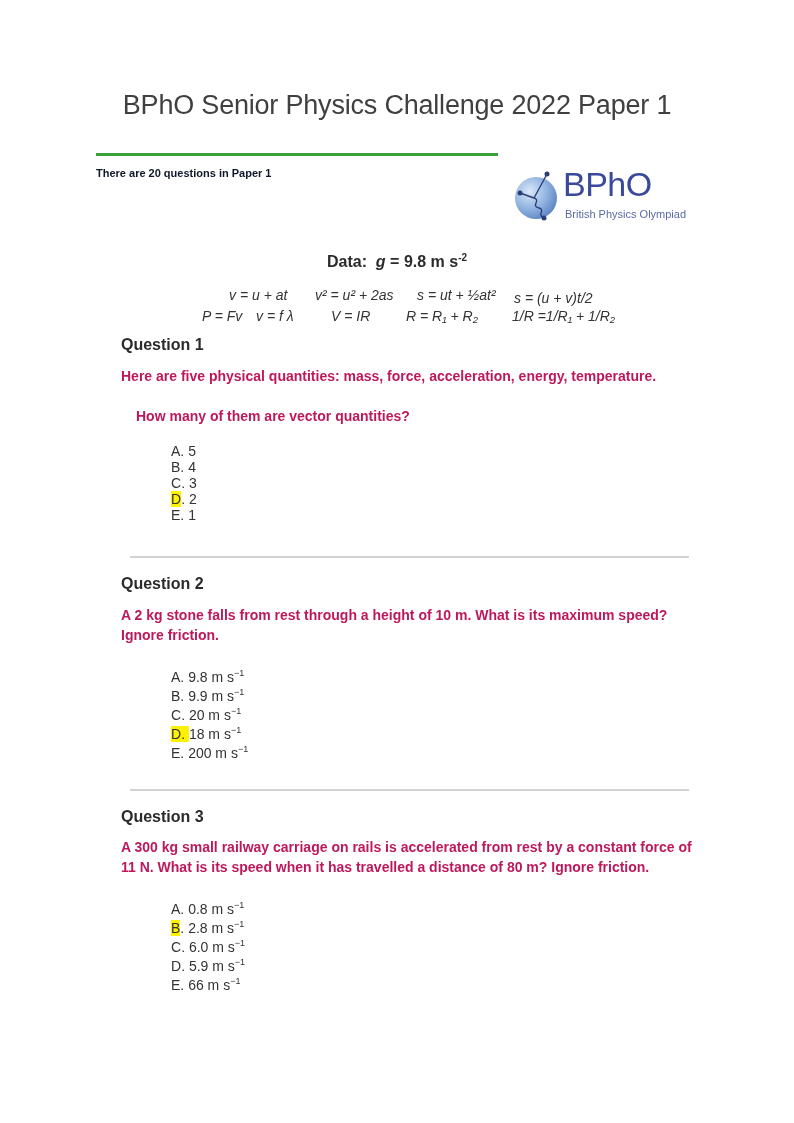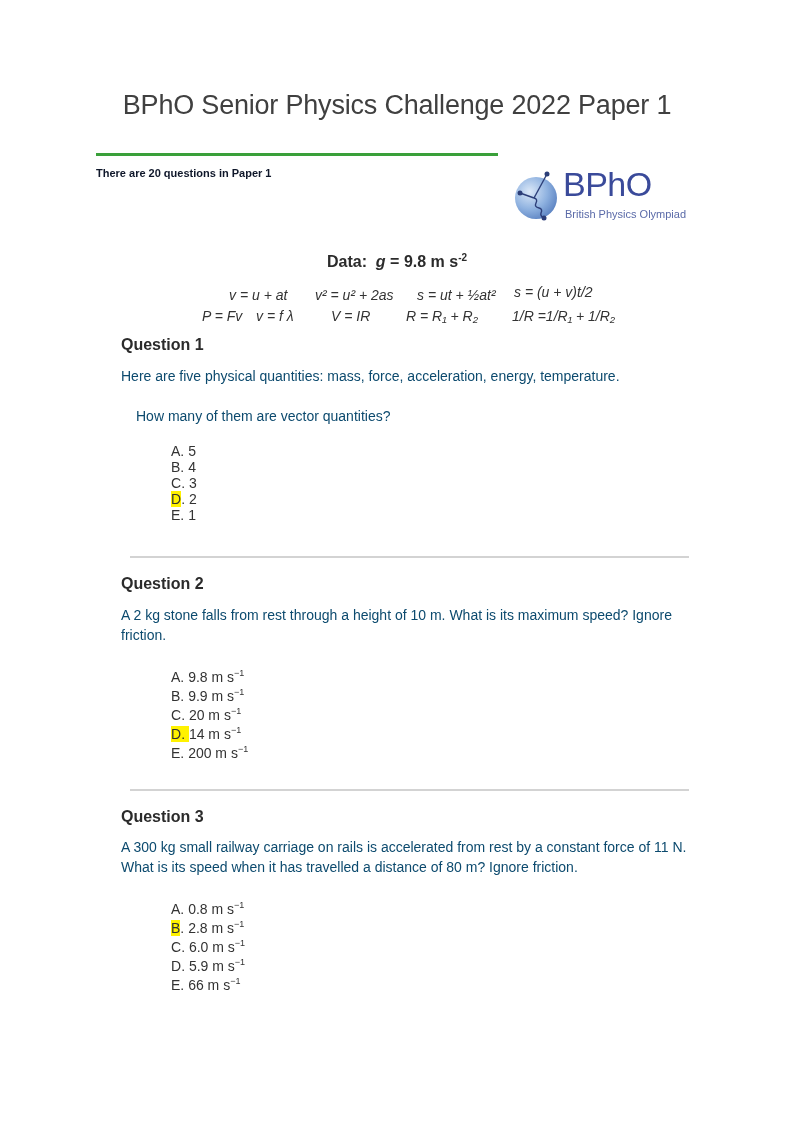--- a/index.html
+++ b/index.html
@@ -13,21 +13,21 @@
 
     .logo { left: 514px; top: 168px; width: 190px; height: 56px; }
     .logo-text { position: absolute; left: 49px; top: -3px; font-size: 34px; color: #3a4a9a; letter-spacing: -0.5px; }
     .logo-sub { position: absolute; left: 51px; top: 40px; font-size: 11px; color: #5a6aa8; white-space: nowrap; }
 
     .data-line { left: 0; width: 794px; top: 252px; text-align: center; font-size: 16px; font-weight: bold; color: #2b2b2b; }
     .data-line sup { font-size: 10px; }
     .eq { position: absolute; font-size: 14px; font-style: italic; color: #333; white-space: nowrap; }
 
     .qhead { font-size: 16px; font-weight: bold; color: #2b2b2b; }
-    .qtext { font-size: 14px; color: #0c4a6e; line-height: 20px; width: 580px; }
+    .qtext { font-size: 14px; color: #be185d; line-height: 20px; width: 580px; font-weight: bold; }
     .opts { font-size: 14px; color: #333; }
     .opt { height: 16px; line-height: 16px; white-space: nowrap; }
     .opt sup { font-size: 9px; }
     .hl { background: #fff200; }
     .grey-rule { left: 130px; width: 559px; height: 2px; background: #d3d3d3; }
   </style>
 </head>
 <body>
 
 <div class="abs title">BPhO Senior Physics Challenge 2022 Paper 1</div>
@@ -55,21 +55,21 @@
   <span class="logo-sub">British Physics Olympiad</span>
 </div>
 
 <div class="abs data-line">
   <span>Data:</span>&nbsp;&nbsp;<i>g</i><span> = 9.8 m s</span><sup>-2</sup>
 </div>
 
 <div class="eq" style="left:229px;top:287px;">v = u + at</div>
 <div class="eq" style="left:315px;top:287px;">v² = u² + 2as</div>
 <div class="eq" style="left:417px;top:287px;">s = ut + ½at²</div>
-<div class="eq" style="left:514px;top:284px;">s = (u + v)t/2</div>
+<div class="eq" style="left:514px;top:290px;">s = (u + v)t/2</div>
 <div class="eq" style="left:202px;top:308px;">P = Fv</div>
 <div class="eq" style="left:256px;top:308px;">v = f λ</div>
 <div class="eq" style="left:331px;top:308px;">V = IR</div>
 <div class="eq" style="left:406px;top:308px;">R = R₁ + R₂</div>
 <div class="eq" style="left:512px;top:308px;">1/R =1/R₁ + 1/R₂</div>
 
 <div class="abs qhead" style="left:121px;top:336px;">Question 1</div>
 <div class="abs qtext" style="left:121px;top:366px;">Here are five physical quantities: mass, force, acceleration, energy, temperature.</div>
 <div class="abs qtext" style="left:136px;top:406px;">How many of them are vector quantities?</div>
 <div class="abs opts" style="left:171px;top:443px;">
@@ -81,21 +81,21 @@
 </div>
 
 <div class="abs grey-rule" style="top:556px;"></div>
 
 <div class="abs qhead" style="left:121px;top:575px;">Question 2</div>
 <div class="abs qtext" style="left:121px;top:605px;width:560px;">A 2 kg stone falls from rest through a height of 10 m. What is its maximum speed? Ignore friction.</div>
 <div class="abs opts" style="left:171px;top:665px;">
   <div class="opt" style="height:19px;"><span>A</span>. <span>9.8</span><span> m s</span><sup>−1</sup></div>
   <div class="opt" style="height:19px;"><span>B</span>. <span>9.9</span><span> m s</span><sup>−1</sup></div>
   <div class="opt" style="height:19px;"><span>C</span>. <span>20</span><span> m s</span><sup>−1</sup></div>
-  <div class="opt" style="height:19px;"><span class="hl" style="background: rgb(255, 242, 0);"><span>D</span>. </span><span>14</span><span> m s</span><sup>−1</sup></div>
+  <div class="opt" style="height:19px;"><span class="hl" style="background: rgb(255, 242, 0);"><span>D</span>. </span><span>18</span><span> m s</span><sup>−1</sup></div>
   <div class="opt" style="height:19px;"><span>E</span>. <span>200</span><span> m s</span><sup>−1</sup></div>
 </div>
 
 <div class="abs grey-rule" style="top:789px;"></div>
 
 <div class="abs qhead" style="left:121px;top:808px;">Question 3</div>
 <div class="abs qtext" style="left:121px;top:837px;width:575px;">A 300 kg small railway carriage on rails is accelerated from rest by a constant force of 11 N. What is its speed when it has travelled a distance of 80 m? Ignore friction.</div>
 <div class="abs opts" style="left:171px;top:897px;">
   <div class="opt" style="height:19px;"><span>A</span>. <span>0.8</span><span> m s</span><sup>−1</sup></div>
   <div class="opt" style="height:19px;"><span class="hl" style="background: rgb(255, 242, 0);">B</span>. <span>2.8</span><span> m s</span><sup>−1</sup></div>

